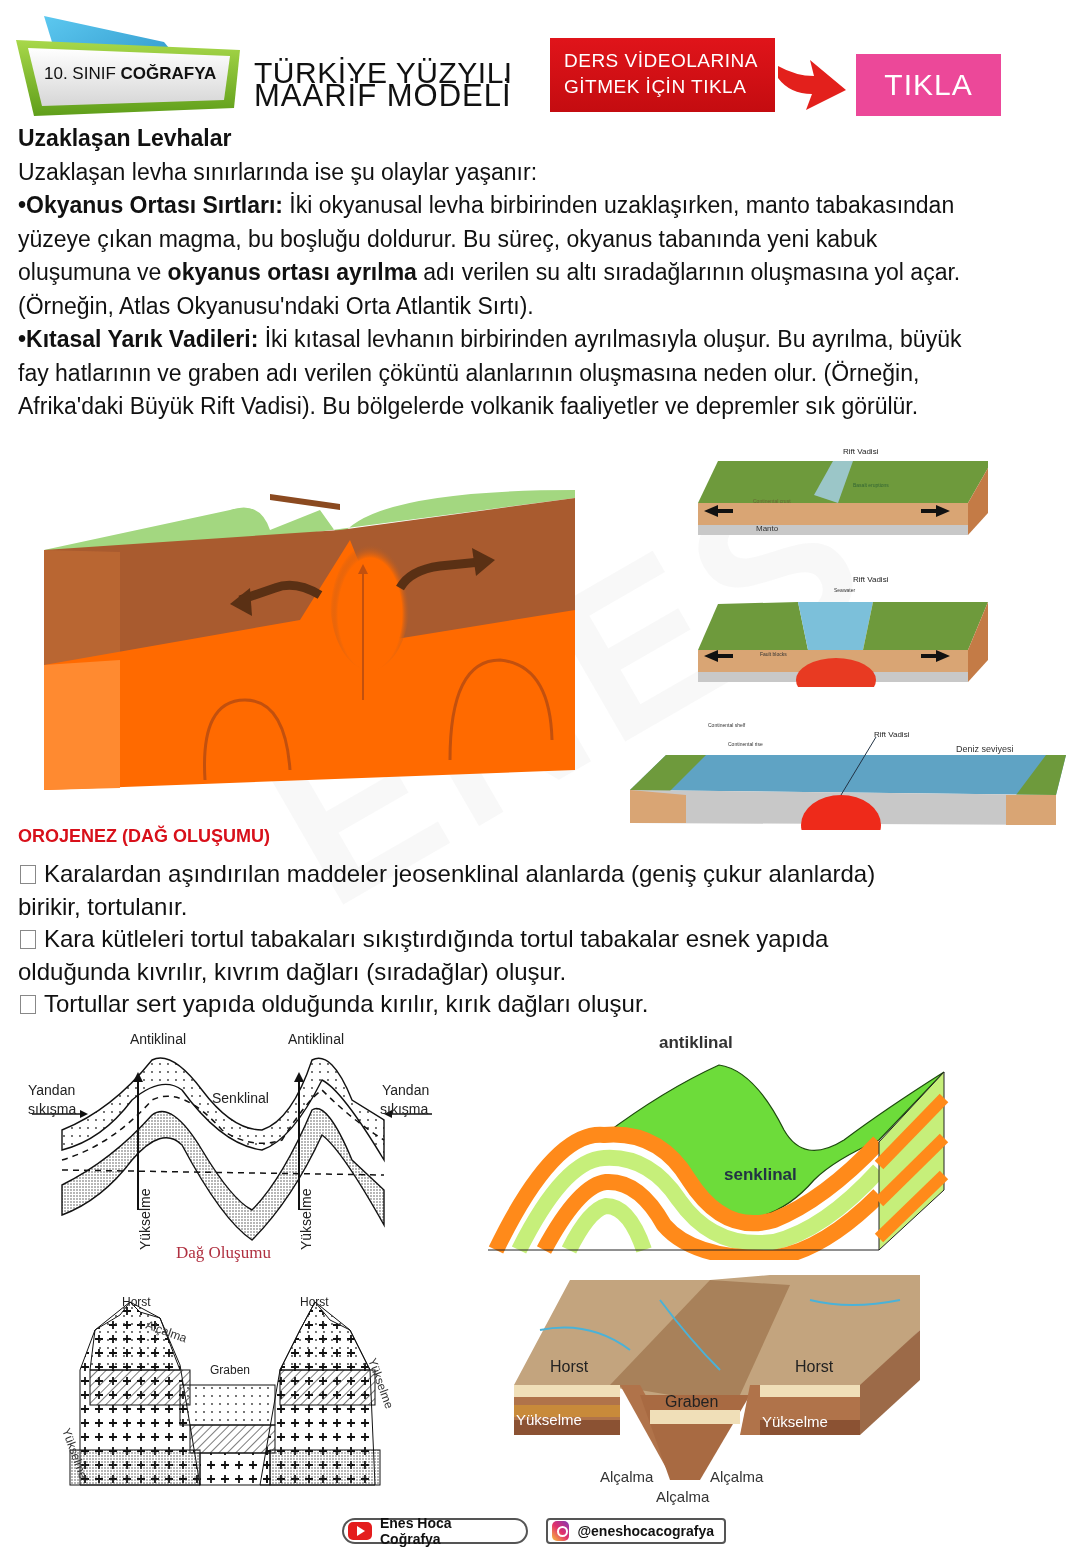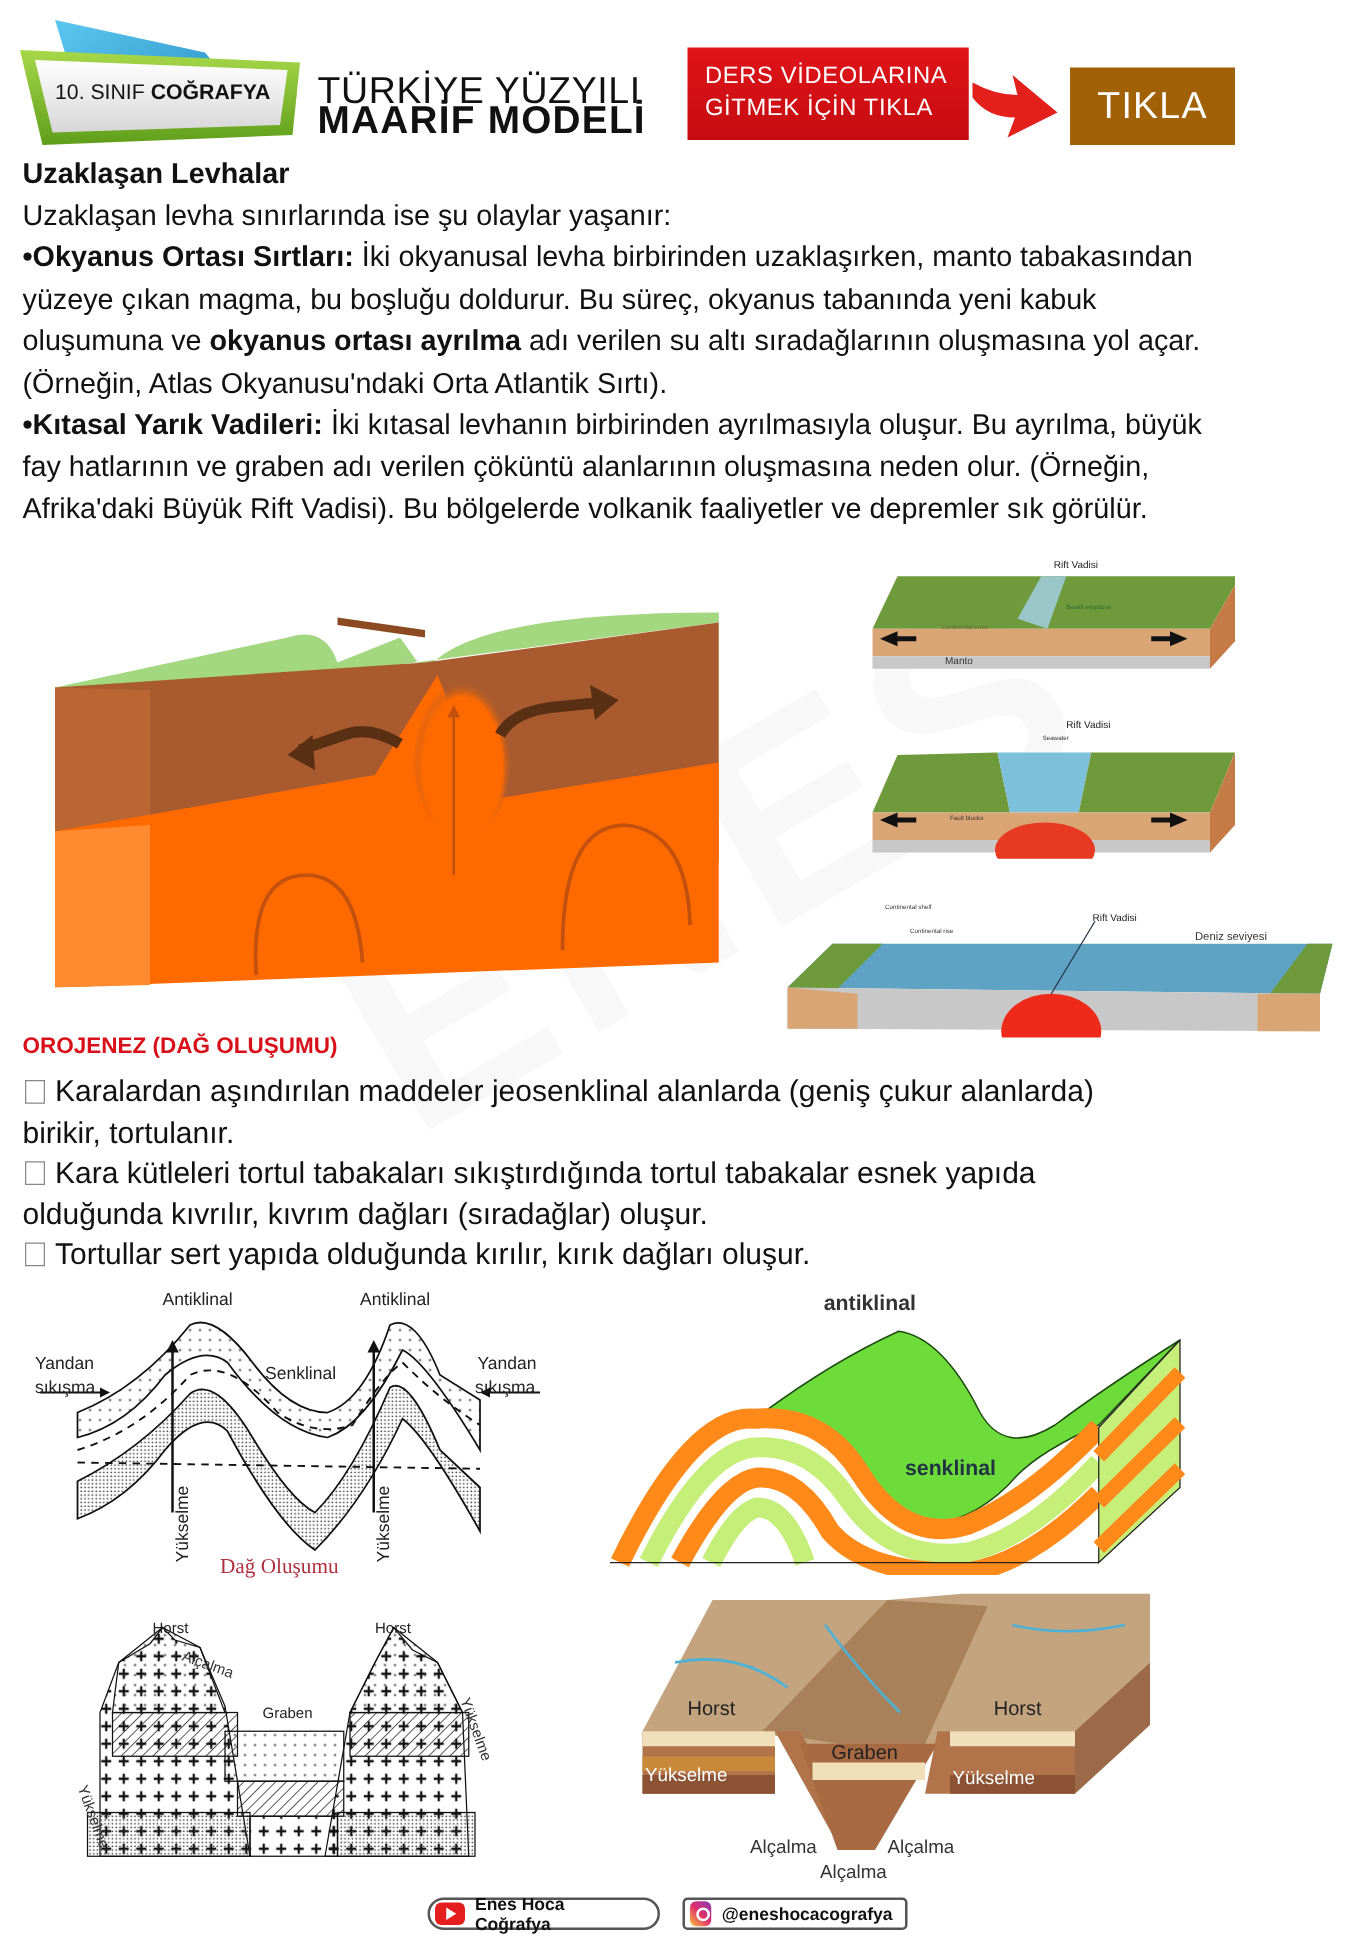--- a/index.html
+++ b/index.html
@@ -4,24 +4,24 @@
 <style>
   html, body { margin:0; padding:0; background:#ffffff; }
   body { width:1080px; height:1560px; position:relative; overflow:hidden; font-family:"Liberation Sans", sans-serif; color:#111; }
   .abs { position:absolute; }
 
   
   .logo { left:14px; top:12px; width:230px; height:108px; }
   .logo-text { position:absolute; left:30px; top:52px; width:200px; font-size:17px; color:#111; white-space:nowrap; }
   .logo-text b { font-weight:bold; }
   .title1 { left:254px; top:36px; font-size:30px; letter-spacing:0.5px; color:#111;margin-top:20px; }
-  .title2 { left:254px; top:78px; font-size:31px; font-weight:bold; letter-spacing:1px; color:#111; }
+  .title2 { left:254px; top:78px; font-size:31px; font-weight:normal; letter-spacing:1px; color:#111; }
   .video-btn { left:550px; top:38px; width:225px; height:74px; background:linear-gradient(180deg,#e0141a 0%,#c40c10 100%); color:#fff; font-size:19px; line-height:26px; box-sizing:border-box; padding:10px 0 0 14px; letter-spacing:0.5px; cursor:pointer; }
   .arrow { left:776px; top:56px; width:72px; height:56px; }
-  .tikla-btn { left:856px; top:54px; width:132px; height:62px; background:#a16207; color:#fff; font-size:30px; display:flex; align-items:center; justify-content:center; letter-spacing:1px; cursor:pointer; }
+  .tikla-btn { left:856px; top:54px; width:145px; height:62px; background:#ec4899; color:#fff; font-size:30px; display:flex; align-items:center; justify-content:center; letter-spacing:1px; cursor:pointer; }
 
   
   .para { left:18px; width:1050px; font-size:23px; line-height:33.5px; color:#111; font-family:"Liberation Sans Narrow","Liberation Sans", sans-serif; }
   .h-sec { font-weight:bold; }
   .line { white-space:nowrap; }
 
   .oro-title { left:18px; top:826px; font-size:18px; font-weight:bold; color:#d8101a; }
   .oro { left:18px; top:858px; width:1050px; font-size:24px; line-height:32.5px; color:#111; }
   .box { display:inline-block; width:14px; height:17px; border:1px solid #888; margin:0 8px 0 2px; vertical-align:-2px; }
 

